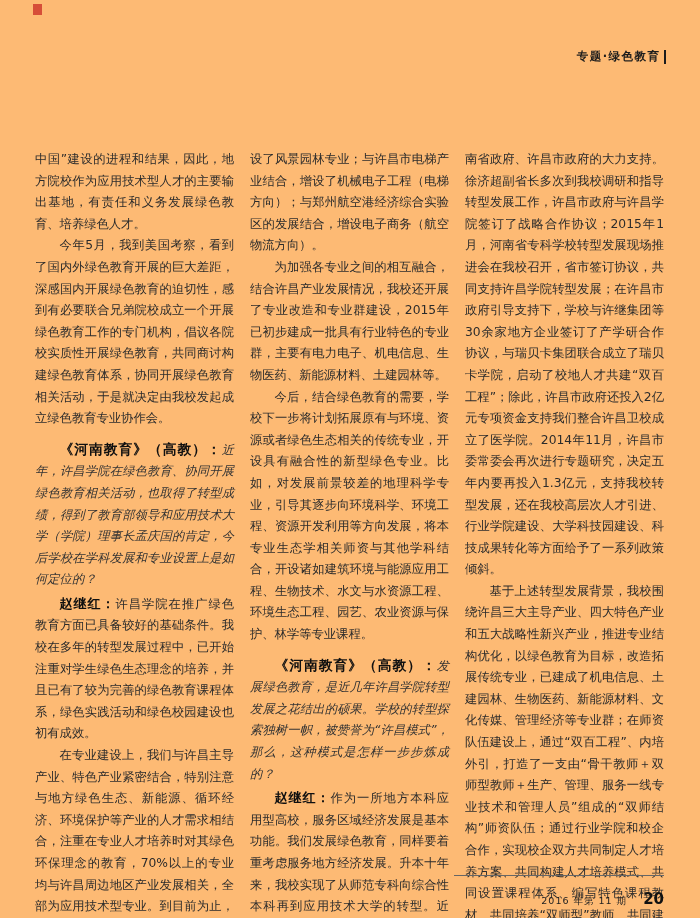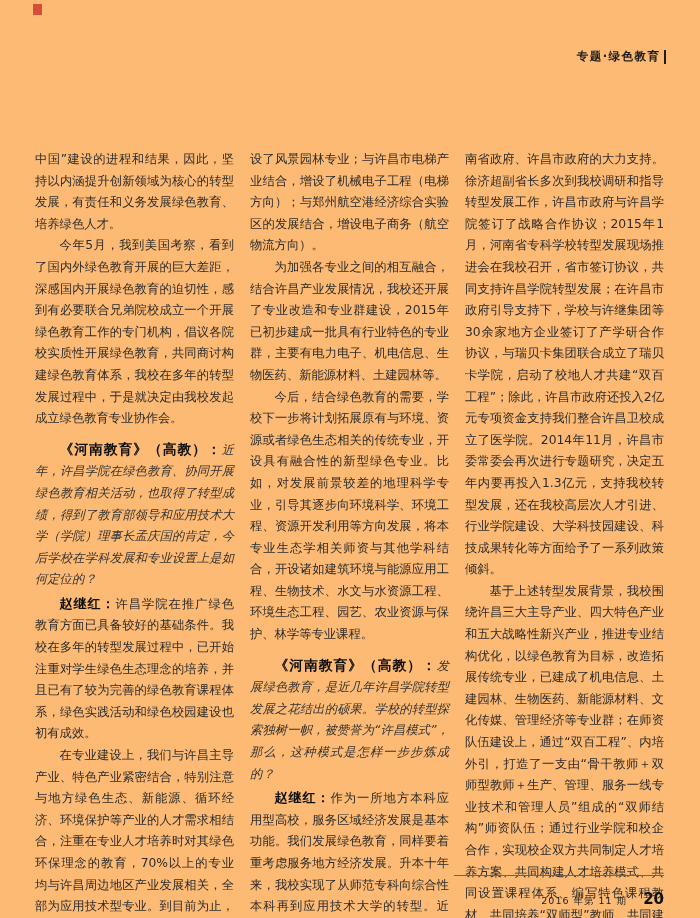--- a/index.html
+++ b/index.html
@@ -71,22 +71,22 @@
 
   <div class="corner-mark" style="background: rgb(207, 59, 46);"></div>
 
   <div class="page-header">
     <span>专题·绿色教育</span>
     <span class="topic-bar"></span>
   </div>
 
   <div class="columns">
     <div class="col">
-        <p class="para"><span class="body-text">中国”建设的进程和结果，因此，坚持以内涵提升创新领域为核心的转型发展，有责任和义务发展绿色教育、培养绿色人才。</span></p>
-        <p class="para indent"><span class="body-text">今年5月，我到美国考察，看到了国内外绿色教育开展的巨大差距，深感国内开展绿色教育的迫切性，感到有必要联合兄弟院校成立一个开展绿色教育工作的专门机构，倡议各院校实质性开展绿色教育，共同商讨构建绿色教育体系，我校在多年的转型发展过程中，于是就决定由我校发起成立绿色教育专业协作会。</span></p>
+        <p class="para"><span class="body-text">中国”建设的进程和结果，因此，地方院校作为应用技术型人才的主要输出基地，有责任和义务发展绿色教育、培养绿色人才。</span></p>
+        <p class="para indent"><span class="body-text">今年5月，我到美国考察，看到了国内外绿色教育开展的巨大差距，深感国内开展绿色教育的迫切性，感到有必要联合兄弟院校成立一个开展绿色教育工作的专门机构，倡议各院校实质性开展绿色教育，共同商讨构建绿色教育体系，协同开展绿色教育相关活动，于是就决定由我校发起成立绿色教育专业协作会。</span></p>
         <p class="para indent para-q"><strong class="q-lead">《河南教育》（高教）：</strong><span class="q-text">近年，许昌学院在绿色教育、协同开展绿色教育相关活动，也取得了转型成绩，得到了教育部领导和应用技术大学（学院）理事长孟庆国的肯定，今后学校在学科发展和专业设置上是如何定位的？</span></p>
         <p class="para indent"><strong class="a-lead">赵继红：</strong><span class="body-text">许昌学院在推广绿色教育方面已具备较好的基础条件。我校在多年的转型发展过程中，已开始注重对学生绿色生态理念的培养，并且已有了较为完善的绿色教育课程体系，绿色实践活动和绿色校园建设也初有成效。</span></p>
         <p class="para indent"><span class="body-text">在专业建设上，我们与许昌主导产业、特色产业紧密结合，特别注意与地方绿色生态、新能源、循环经济、环境保护等产业的人才需求相结合，注重在专业人才培养时对其绿色环保理念的教育，70%以上的专业均与许昌周边地区产业发展相关，全部为应用技术型专业。到目前为止，学校共设置本科专业62个，其中，理工类应用型专业30个。</span></p>
       </div>
     <div class="col">
         <p class="para"><span class="body-text">设了风景园林专业；与许昌市电梯产业结合，增设了机械电子工程（电梯方向）；与郑州航空港经济综合实验区的发展结合，增设电子商务（航空物流方向）。</span></p>
         <p class="para indent"><span class="body-text">为加强各专业之间的相互融合，结合许昌产业发展情况，我校还开展了专业改造和专业群建设，2015年已初步建成一批具有行业特色的专业群，主要有电力电子、机电信息、生物医药、新能源材料、土建园林等。</span></p>
         <p class="para indent"><span class="body-text">今后，结合绿色教育的需要，学校下一步将计划拓展原有与环境、资源或者绿色生态相关的传统专业，开设具有融合性的新型绿色专业。比如，对发展前景较差的地理科学专业，引导其逐步向环境科学、环境工程、资源开发利用等方向发展，将本专业生态学相关师资与其他学科结合，开设诸如建筑环境与能源应用工程、生物技术、水文与水资源工程、环境生态工程、园艺、农业资源与保护、林学等专业课程。</span></p>
         <p class="para indent para-q"><strong class="q-lead">《河南教育》（高教）：</strong><span class="q-text">发展绿色教育，是近几年许昌学院转型发展之花结出的硕果。学校的转型探索独树一帜，被赞誉为“许昌模式”，那么，这种模式是怎样一步步炼成的？</span></p>
         <p class="para indent"><strong class="a-lead">赵继红：</strong><span class="body-text">作为一所地方本科应用型高校，服务区域经济发展是基本功能。我们发展绿色教育，同样要着重考虑服务地方经济发展。升本十年来，我校实现了从师范专科向综合性本科再到应用技术大学的转型。近年，学校经过大量的考察、调研、讨论，最终达成一致共识，那就是坚持“地方性、应用型、服务性”的办学定位，坚持以内涵提升创新领域为核心的转型发展，努力建设特色鲜明的高水平应用技术大学。</span></p>

